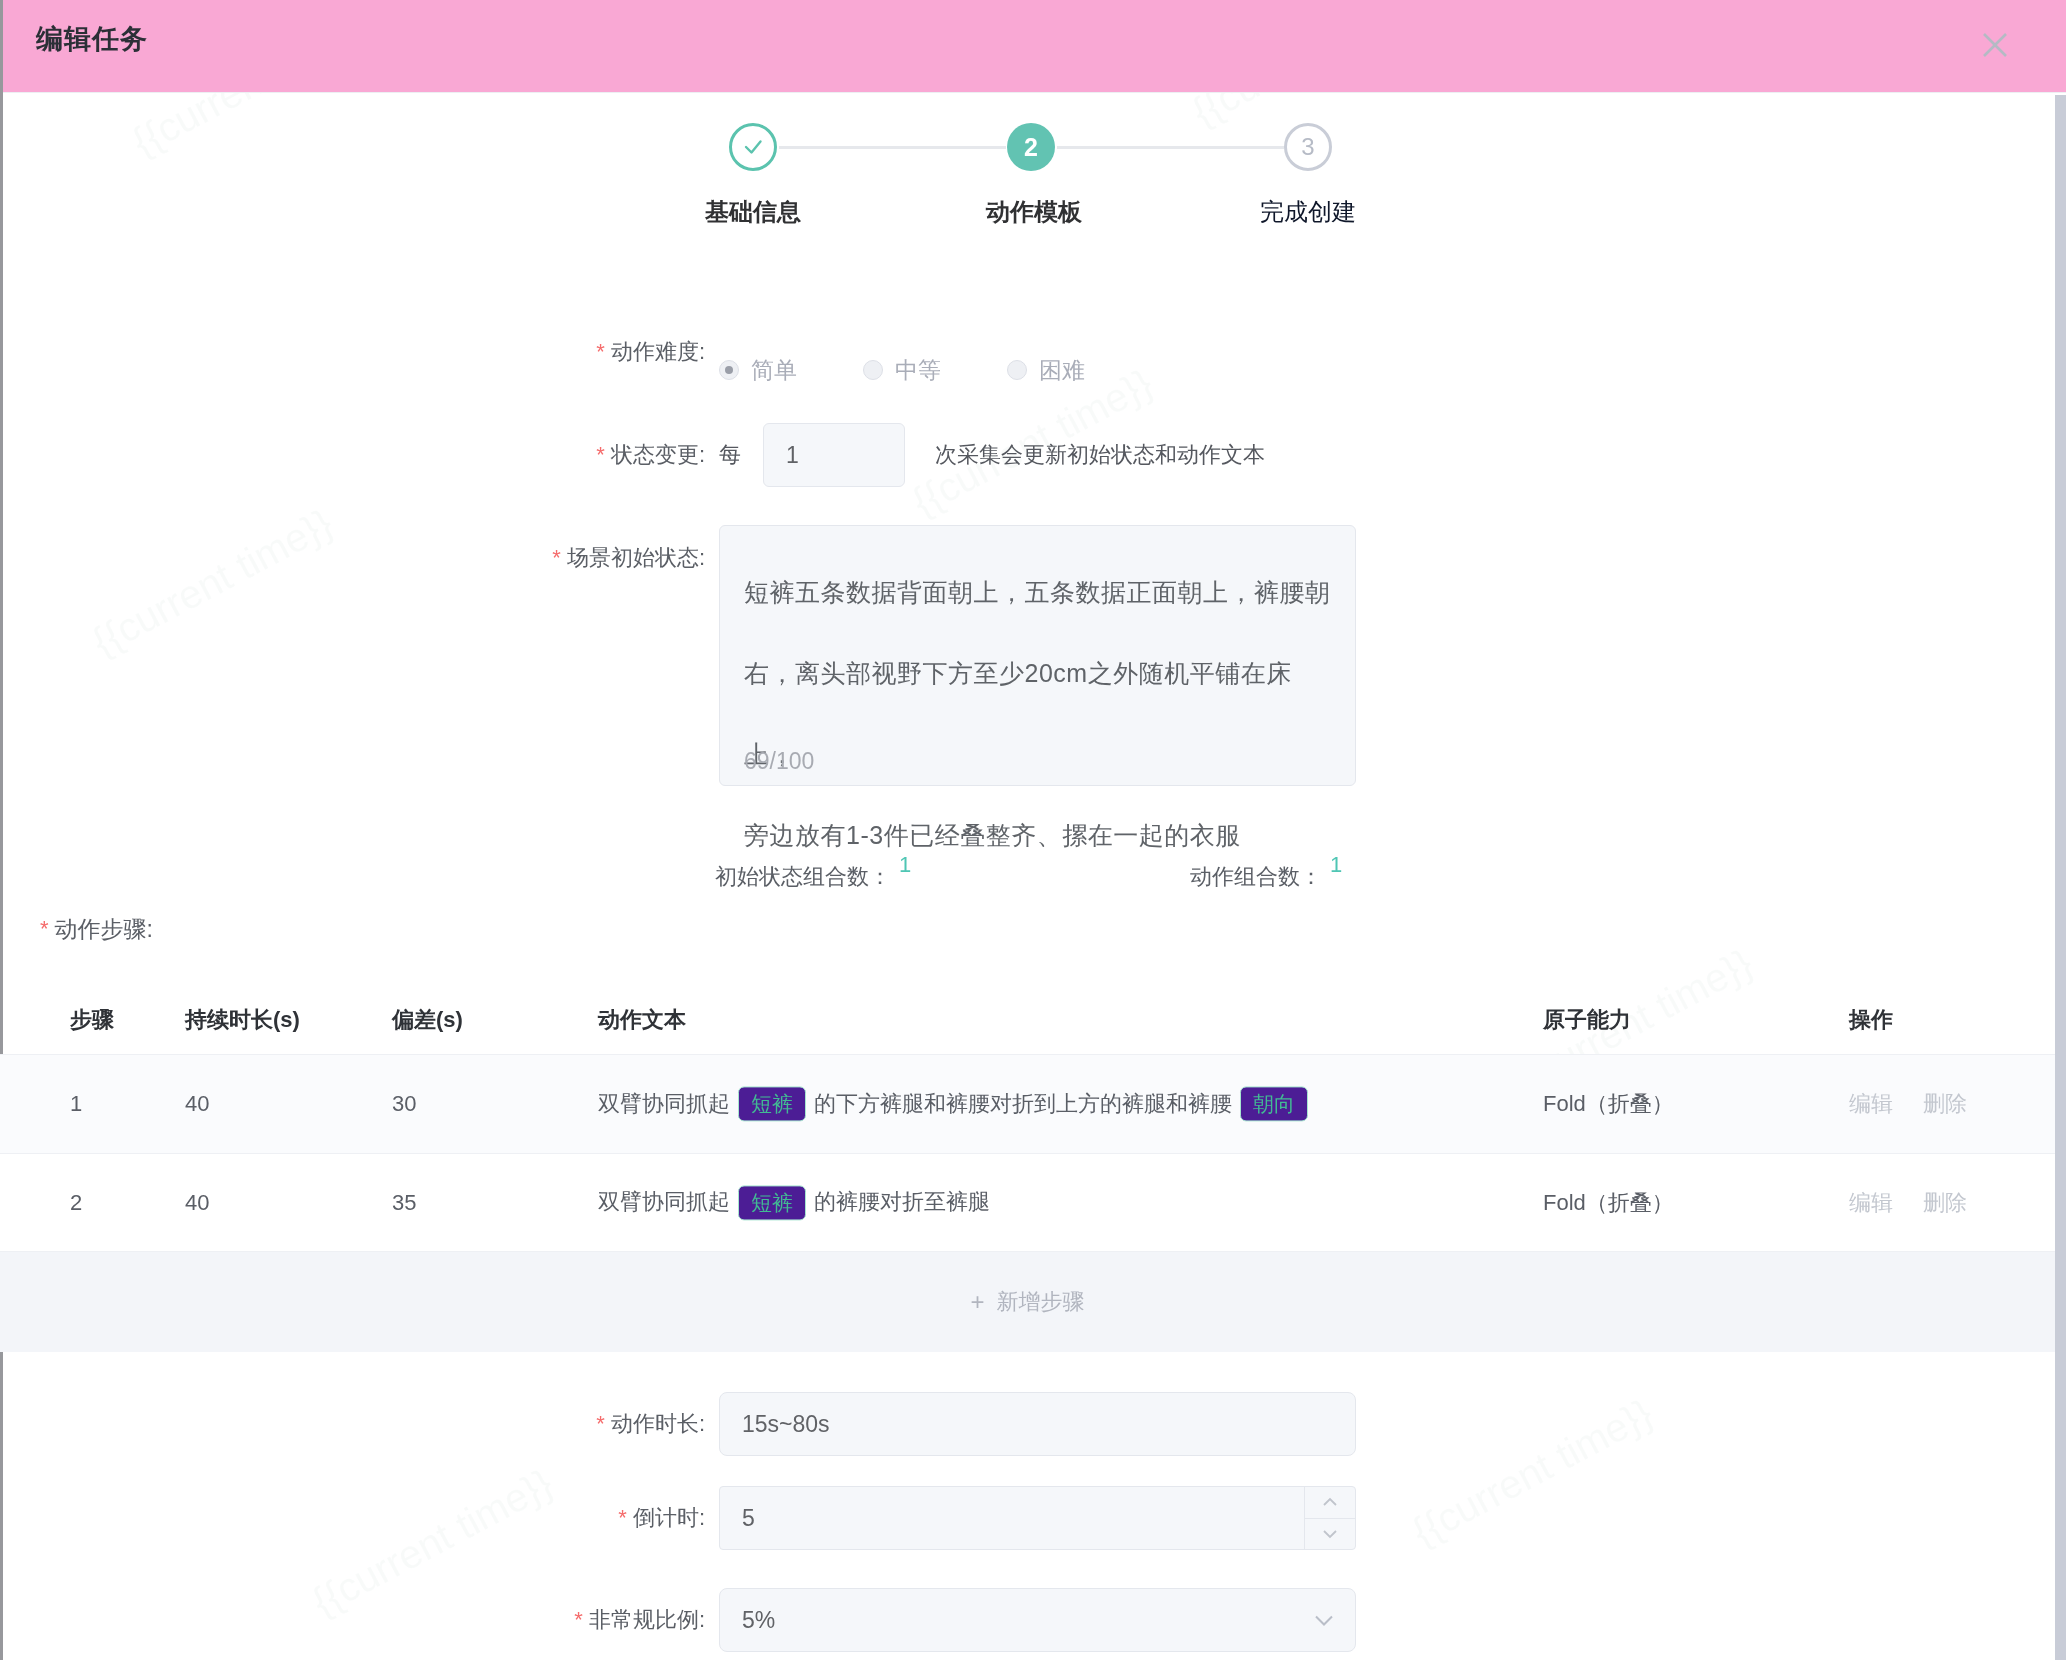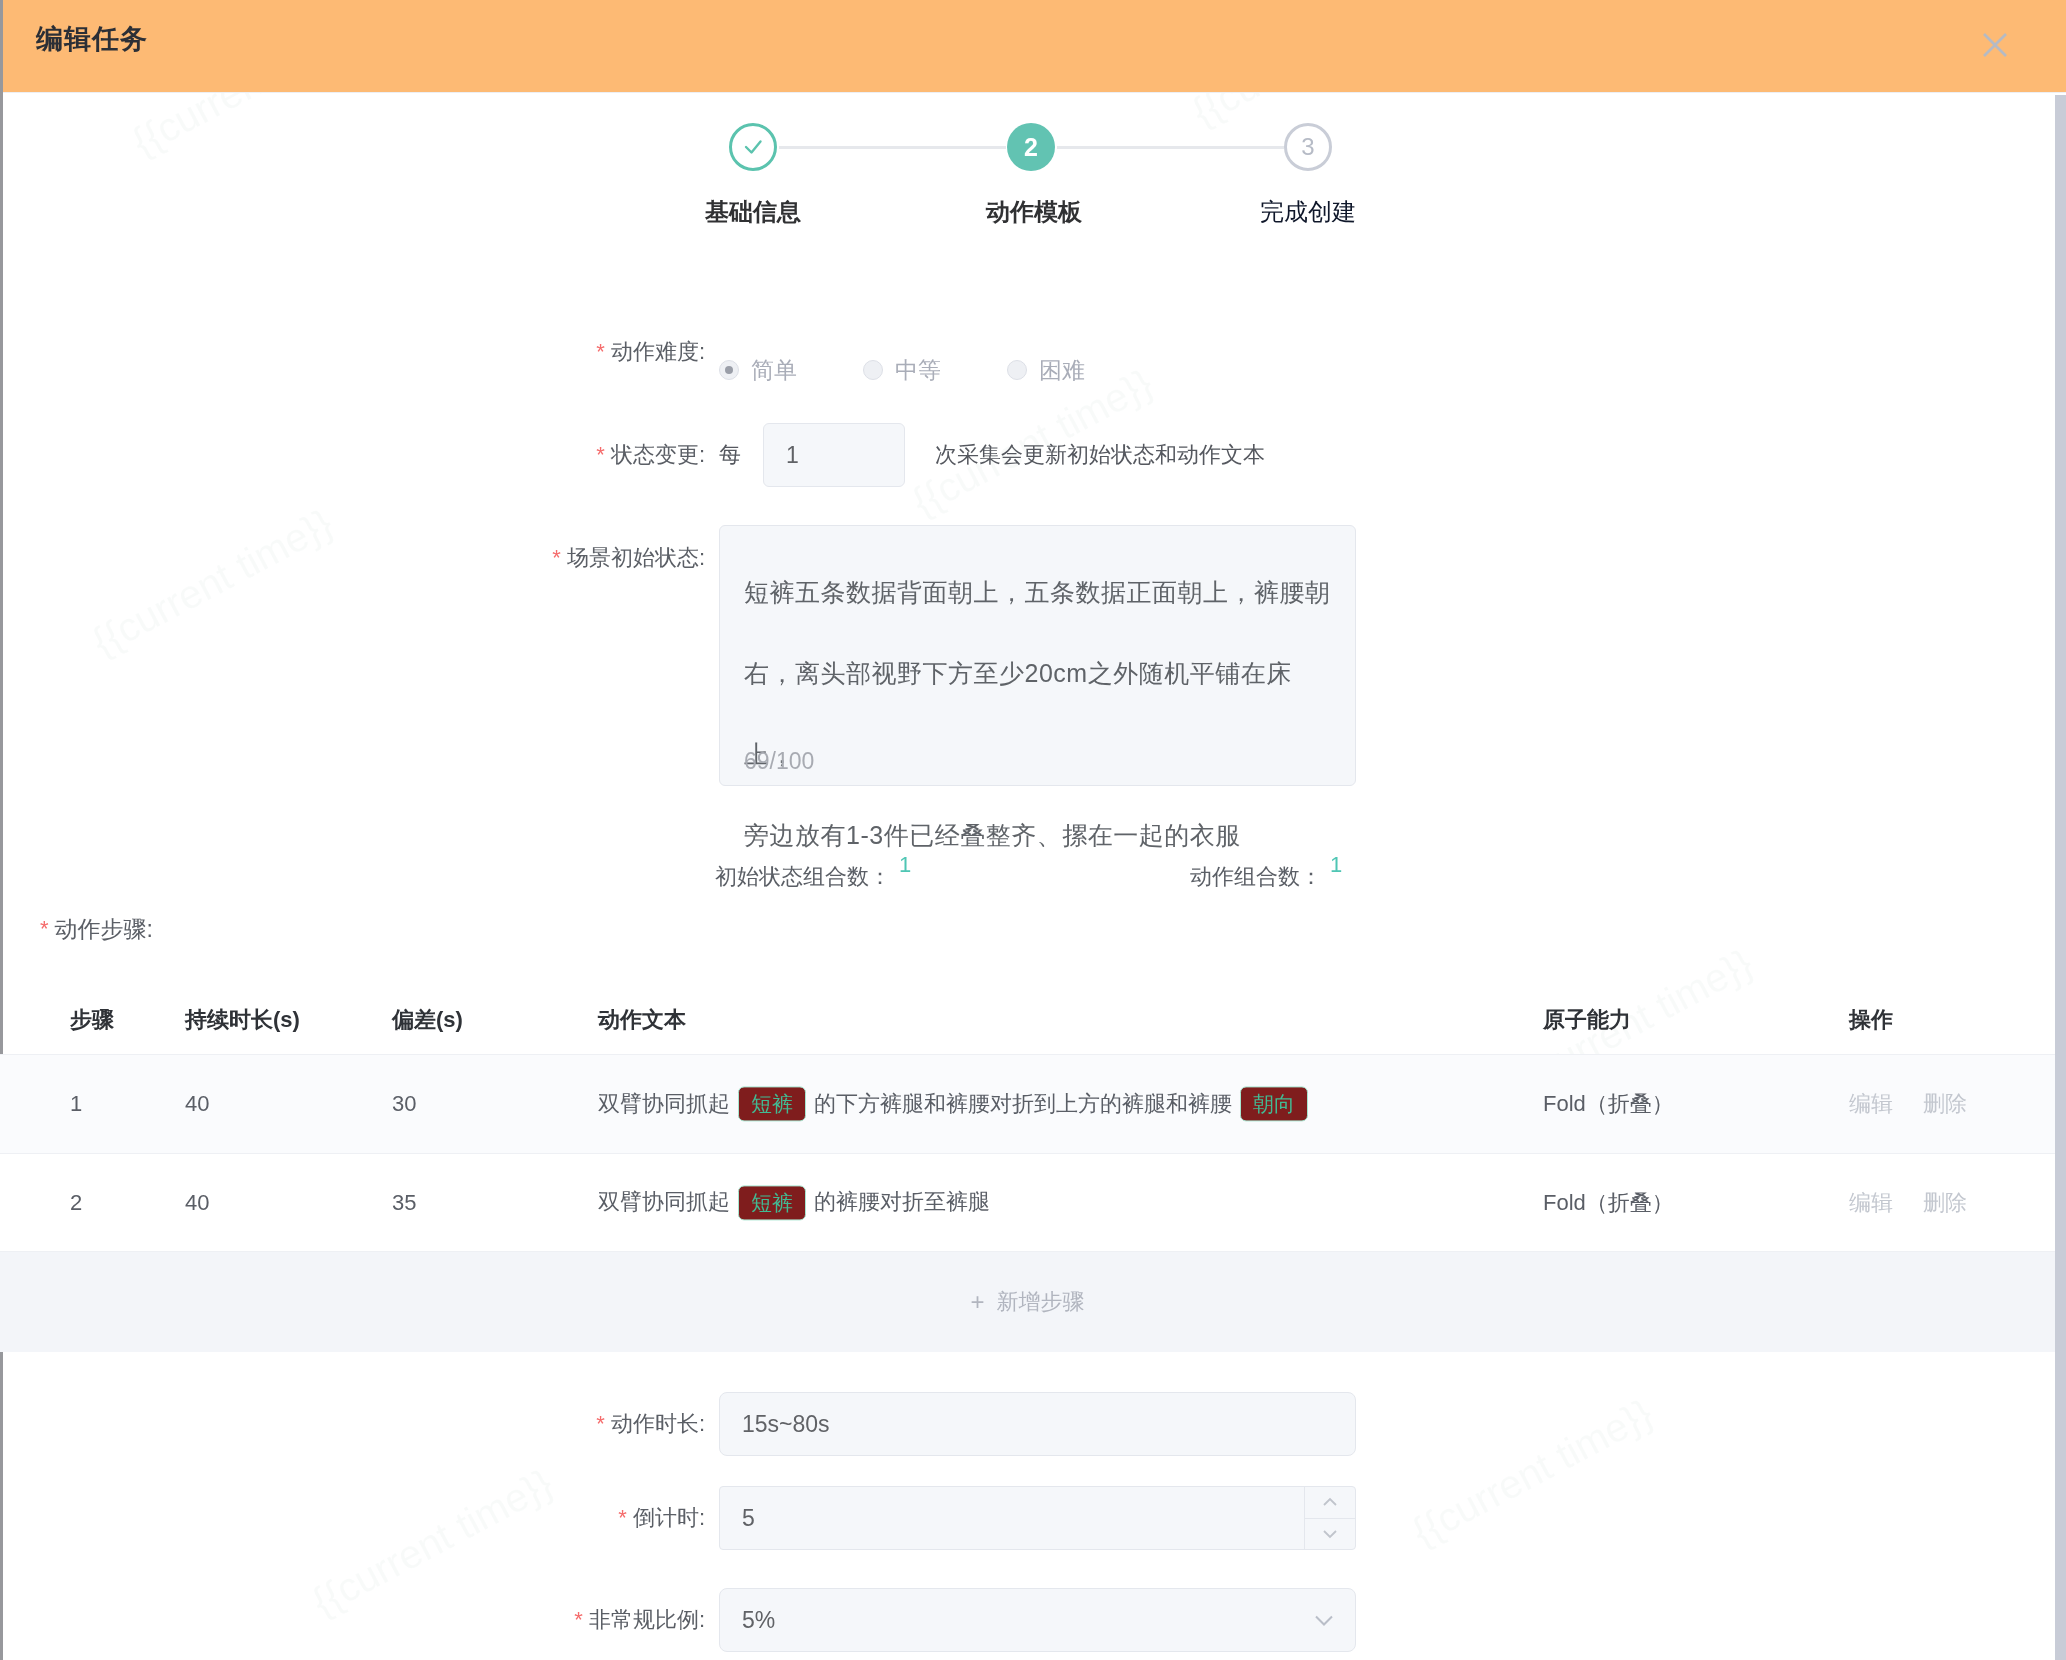--- a/index.html
+++ b/index.html
@@ -2,21 +2,21 @@
 <html><head>
 <meta charset="utf-8">
 <style>
   html,body{margin:0;padding:0;background:#fff;}
   .canvas{
     position:relative;width:2066px;height:1660px;overflow:hidden;background:#fff;
     font-family:"Liberation Sans","DejaVu Sans",sans-serif;color:#303133;
   }
   
   .edge-left{position:absolute;left:0;top:0;width:3px;height:100%;background:#97989c;}
-  .dlg-header{position:absolute;left:3px;top:0;right:0;height:92px;background:#fdba74;border-bottom:1px solid #edeff3;padding-left:16px;}
+  .dlg-header{position:absolute;left:3px;top:0;right:0;height:92px;background:#f9a8d4;border-bottom:1px solid #edeff3;padding-left:16px;}
   .dlg-title{position:absolute;left:33px;top:21px;font-size:27px;font-weight:700;color:#2b2f36;letter-spacing:1px;}
   .close-btn{position:absolute;right:52px;top:26px;width:38px;height:38px;cursor:pointer;display:flex;align-items:center;justify-content:center;}
   .scrollbar{position:absolute;right:0;top:95px;width:11px;height:1565px;background:#c8ccd7;}
   
   .wm{position:absolute;font-size:40px;color:#6f9a94;opacity:0.045;transform:rotate(-28deg);white-space:nowrap;pointer-events:none;}
   
   .steps{position:absolute;left:0;top:0;width:100%;}
   .step-line{position:absolute;height:3px;background:#e6e8ec;top:146px;}
   .step-circle{position:absolute;top:123px;width:48px;height:48px;border-radius:50%;box-sizing:border-box;
     display:flex;align-items:center;justify-content:center;background:#fff;}
@@ -51,21 +51,21 @@
   .combo-val{font-size:22px;color:#4fc6b4;margin-left:8px;}
   
   .section-label{position:absolute;left:40px;top:909px;height:40px;display:flex;align-items:center;font-size:23px;color:#5b5f66;}
   
   .tbl-row{position:absolute;left:0;width:2055px;}
   .cell{position:absolute;top:50%;transform:translateY(-50%);font-size:22px;color:#5a5e66;white-space:nowrap;}
   .c-step{left:70px;} .c-dur{left:185px;} .c-dev{left:392px;}
   .c-text{left:598px;right:540px;display:flex;align-items:center;}
   .c-ability{left:1543px;} .c-ops{left:1849px;display:flex;align-items:center;}
   .tbl-head .cell{font-weight:700;color:#2f3237;}
-  .tag{background:#7f1d1d;border:1px solid #a6e6d0;border-radius:6px;color:#42ba93;font-size:21px;
+  .tag{background:#4c1d95;border:1px solid #a6e6d0;border-radius:6px;color:#42ba93;font-size:21px;
     padding:4px 12px;margin:0 8px;line-height:1.2;}
   .op-link{color:#c3c7cf;font-size:22px;margin-right:30px;cursor:pointer;}
   .add-row{position:absolute;left:0;width:2055px;background:#f3f5f9;display:flex;align-items:center;justify-content:center;cursor:pointer;}
   .add-row .txt{font-size:22px;color:#b1b5bf;}
   .add-plus{font-size:24px;color:#b1b5bf;margin-right:12px;}
   .divider{position:absolute;left:0;width:2055px;height:1px;background:#eef0f4;}
   
   .stepper{position:absolute;right:0;top:0;bottom:0;width:50px;border-left:1px solid #e4e7ed;display:flex;flex-direction:column;}
   .stepper .half{flex:1;display:flex;align-items:center;justify-content:center;cursor:pointer;}
   .stepper .half + .half{border-top:1px solid #e4e7ed;}

